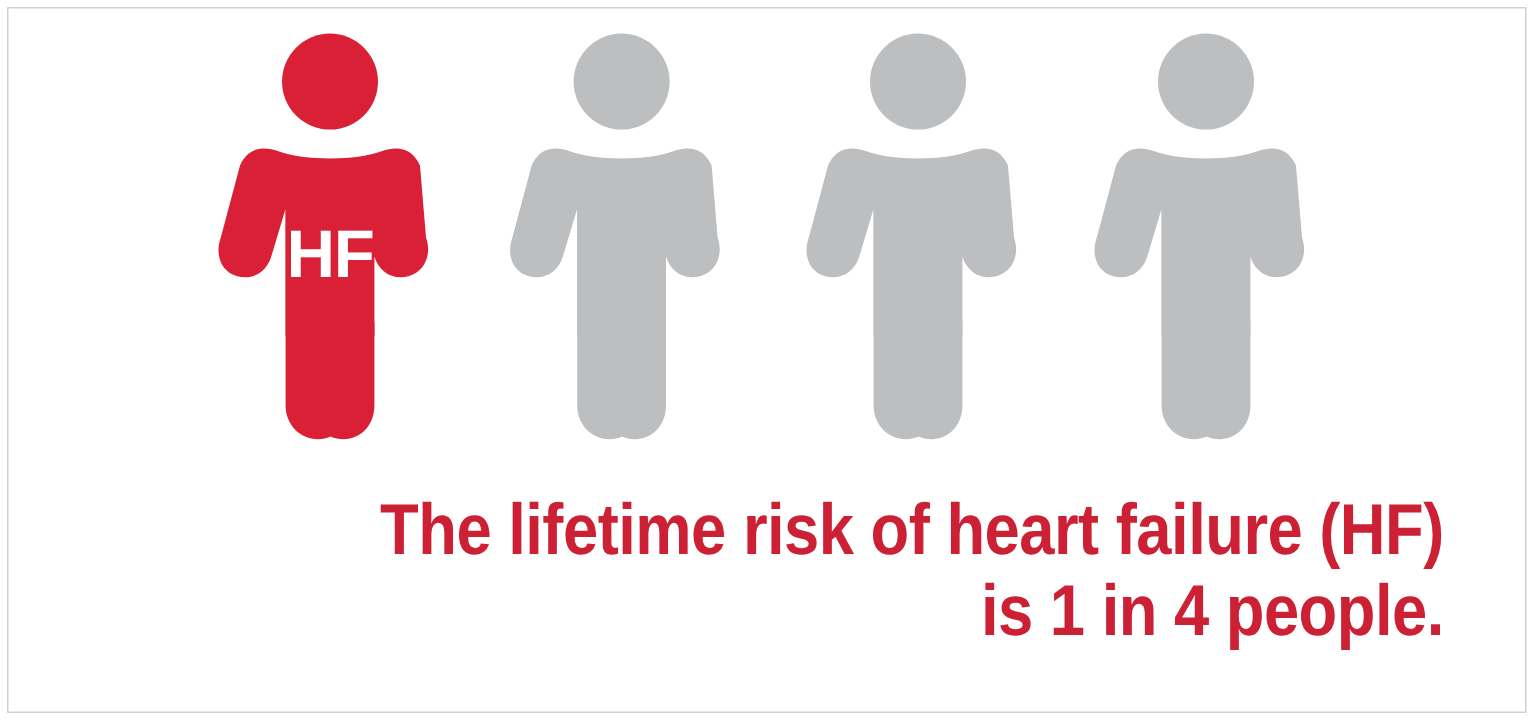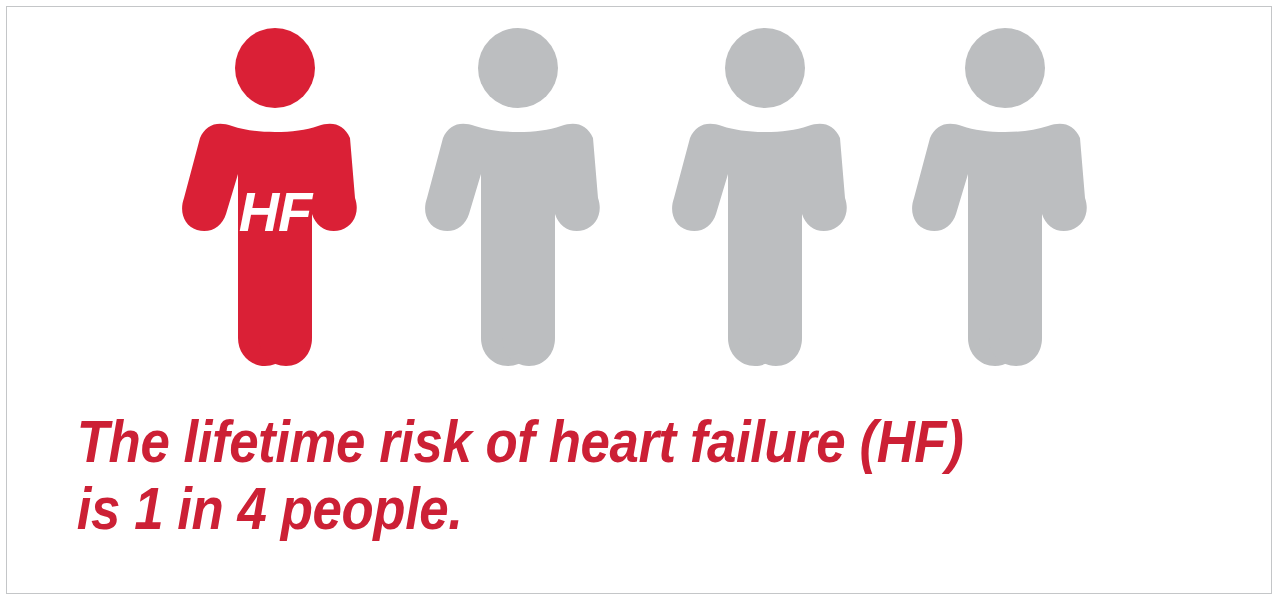--- a/index.html
+++ b/index.html
@@ -7,21 +7,20 @@
     padding: 0;
     background: #ffffff;
   }
   #page {
     position: relative;
     width: 1280px;
     height: 602px;
     background: #ffffff;
     font-family: "Liberation Sans", sans-serif;
     overflow: hidden;
-    font-style: italic;
   }
   
   #frame {
     position: absolute;
     left: 6px;
     top: 6px;
     width: 1266px;
     height: 588px;
     border: 1px solid #c4c6c8;
     box-sizing: border-box;
@@ -59,21 +58,21 @@
     letter-spacing: -1px;
     color: #ffffff;
     pointer-events: none;
     user-select: none;
   }
   #caption {
     position: absolute;
     left: 0;
     top: 408px;
     width: 1280px;
-    text-align: left;
+    text-align: right;
   }
   .caption-line {
     font-family: "Liberation Sans", sans-serif;
     font-weight: 700;
     font-size: 60px;
     line-height: 67px;
     letter-spacing: -0.5px;
     color: #cc2035;
     transform: scaleX(0.88);
     transform-origin: center center;

